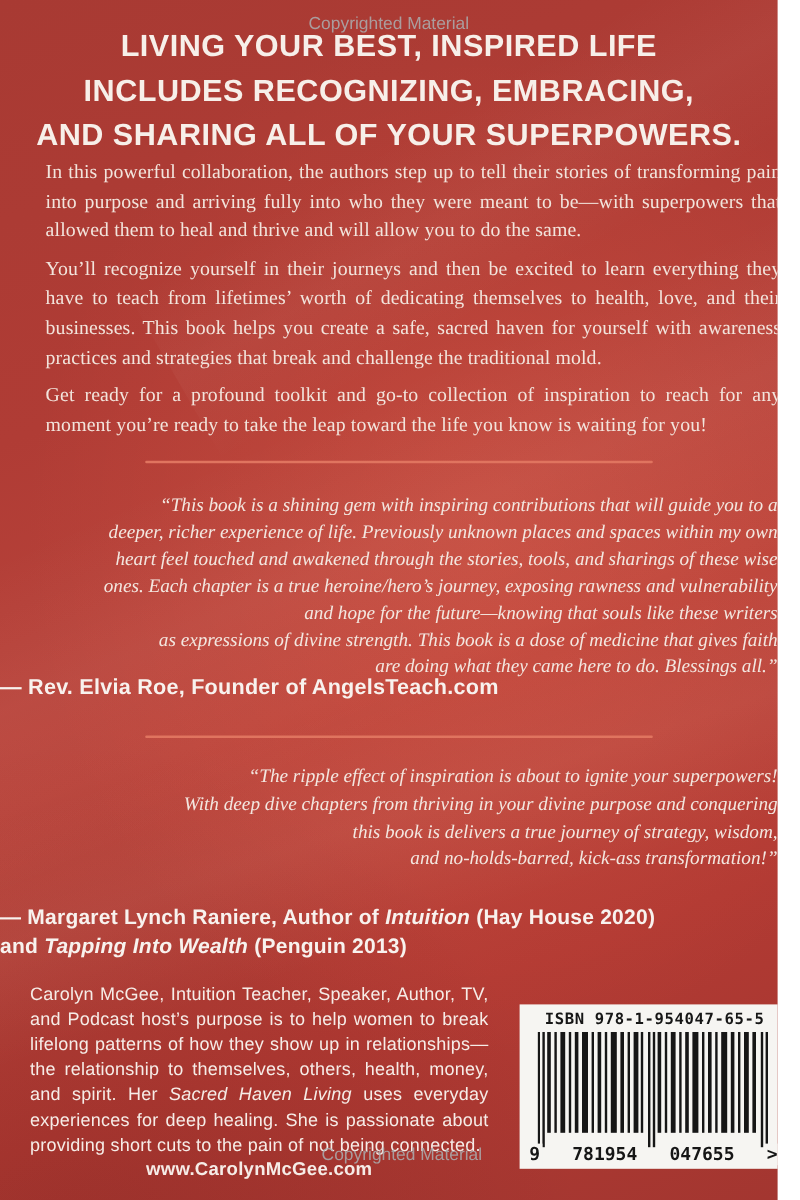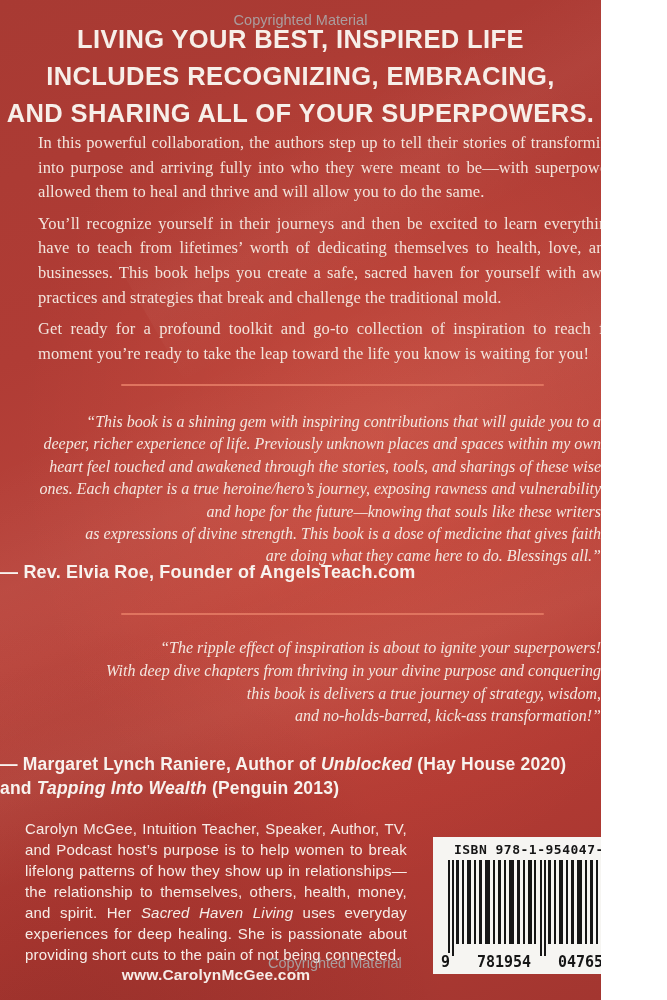--- a/index.html
+++ b/index.html
@@ -1,18 +1,18 @@
 <!DOCTYPE html>
 <html><head>
 <meta charset="utf-8">
 <style>
   html,body{margin:0;padding:0;background:#ffffff;}
   .cover{
     position:relative;
-    width:601px;height:1000px;
+    width:648px;height:1000px;
     overflow:hidden;
     font-family:"Liberation Serif", serif;
     background:
       radial-gradient(95% 70% at 62% 45%, rgba(255,115,85,0.20), rgba(255,115,85,0) 62%),
       radial-gradient(120% 90% at 10% 110%, rgba(60,10,10,0.18), rgba(60,10,10,0) 55%),
       linear-gradient(160deg, #a83a33 0%, #b03c35 30%, #bb453c 55%, #b23a33 78%, #a33630 100%);
   }
   .streak{position:absolute;pointer-events:none;}
   .s1{left:-120px;top:320px;width:950px;height:260px;transform:rotate(-24deg);
       background:linear-gradient(180deg,rgba(255,255,255,0) 0%,rgba(255,230,220,0.05) 45%,rgba(255,255,255,0) 100%);}
@@ -106,21 +106,21 @@
   <div class="divider d2"></div>
 
   <section class="quote q2">
     <div class="quote-line">“The ripple effect of inspiration is about to ignite your superpowers!</div>
     <div class="quote-line">With deep dive chapters from thriving in your divine purpose and conquering</div>
     <div class="quote-line">this book is delivers a true journey of strategy, wisdom,</div>
     <div class="quote-line">and no-holds-barred, kick-ass transformation!”</div>
   </section>
 
   <div class="attr a2">
-    <div><span>— Margaret Lynch Raniere, Author of </span><span class="it">Unblocked</span><span> (Hay House 2020)</span></div>
+    <div><span>— Margaret Lynch Raniere, Author of </span><span class="it">Intuition</span><span> (Hay House 2020)</span></div>
     <div><span>and </span><span class="it">Tapping Into Wealth</span><span> (Penguin 2013)</span></div>
   </div>
 
   <section class="bio">
     <p class="bio-text"><span>Carolyn McGee, Intuition Teacher, Speaker, Author, TV, and Podcast host’s purpose is to help women to break lifelong patterns of how they show up in relationships—the relationship to themselves, others, health, money, and spirit. Her </span><span class="it">Sacred Haven Living</span><span> uses everyday experiences for deep healing. She is passionate about providing short cuts to the pain of not being connected.</span></p>
     <div class="website">www.CarolynMcGee.com</div>
   </section>
 
   <div class="barcode">
     <div class="isbn-label">ISBN 978-1-954047-65-5</div>

